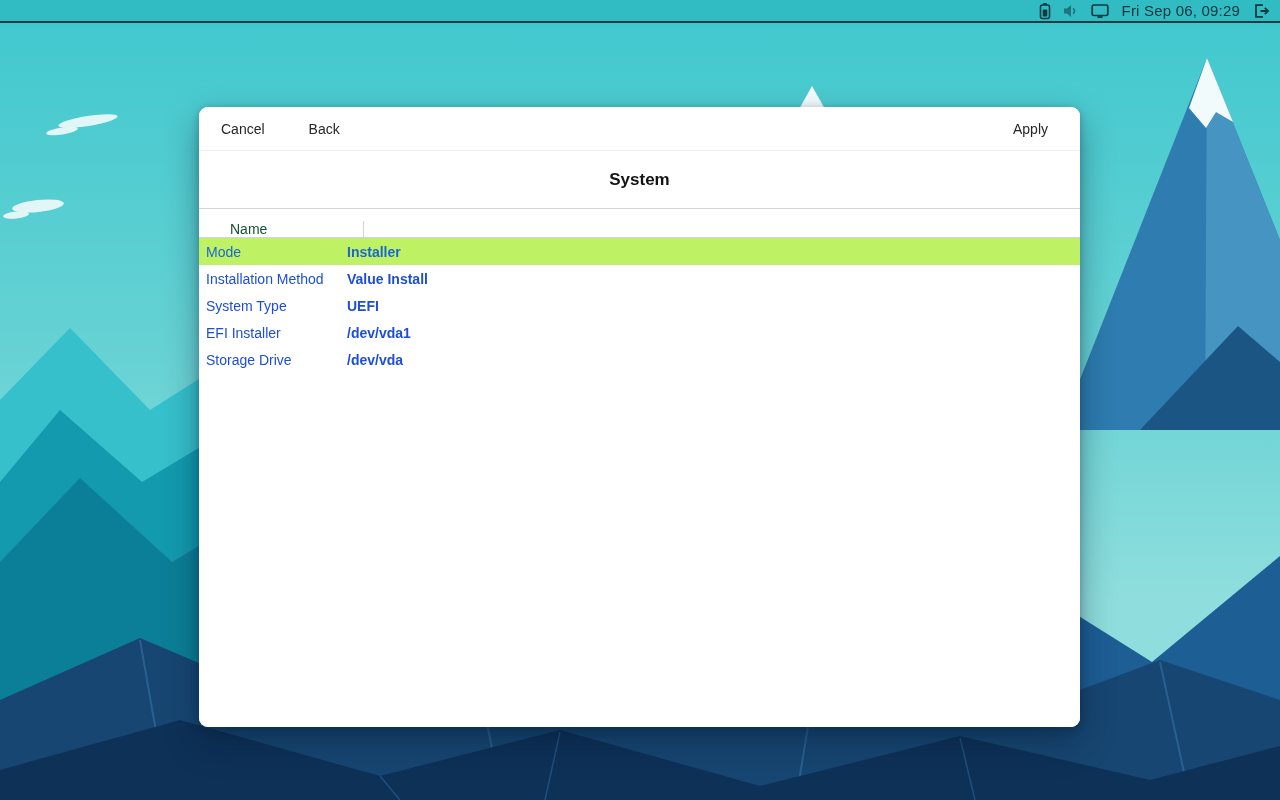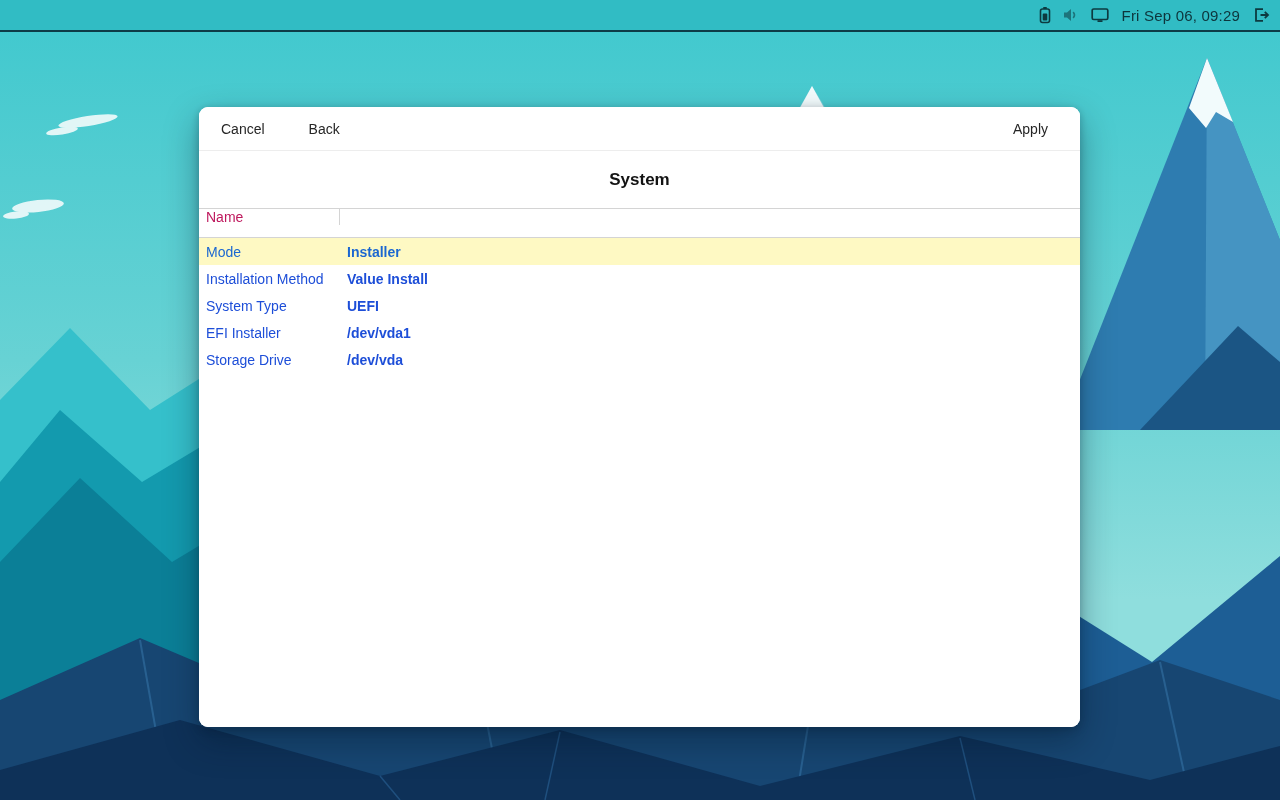--- a/index.html
+++ b/index.html
@@ -4,21 +4,21 @@
 <style>
   * { margin:0; padding:0; box-sizing:border-box; }
   html,body { width:1280px; height:800px; overflow:hidden; }
   body { font-family:"Liberation Sans","DejaVu Sans",sans-serif; }
 
   .desktop { position:relative; width:1280px; height:800px; background:#2fb9c4; }
   .wallpaper { position:absolute; left:0; top:0; width:1280px; height:800px; display:block; }
 
   
   .topbar {
-    position:absolute; left:0; top:0; right:0; height:32px;
+    position:absolute; left:0; top:0; right:0; height:23px;
     background:#31bcc4; border-bottom:2px solid #0d3c47;
     display:flex; align-items:center; justify-content:flex-end;
     z-index:5;
   }
   .tray { display:flex; align-items:center; gap:11px; padding-right:10px; color:#0d3a40; }
   .tray svg { display:block; }
   .clock { font-size:15px; font-weight:500; color:#0d353c; letter-spacing:.2px; padding:0 2px; }
 
   
   .dialog {
@@ -38,34 +38,34 @@
   .hbtn.back { margin-left:28px; }
   .hbtn.apply { margin-left:auto; }
 
   .dialog-title {
     height:57px; flex:0 0 57px; display:flex; align-items:center; justify-content:center;
     font-size:17px; font-weight:700; color:#131313;
   }
 
   .table { flex:1; display:flex; flex-direction:column; background:#fff; }
   .thead {
-    height:30px; flex:0 0 30px; display:flex; align-items:flex-start;
+    height:30px; flex:0 0 30px; display:flex; align-items:flex-end;
     border-top:1px solid #d4d4d4; border-bottom:1px solid #d4d4d4;
-    color:#be185d; font-size:14px;
+    color:#14532d; font-size:14px;padding-left:24px;
   }
   .th { display:flex; align-items:center; padding-left:7px; }
   .th.col-name { width:141px; border-right:1px solid #d4d4d4; }
   .th.col-value { flex:1; }
 
   .tbody { flex:1; overflow:hidden; }
   .trow { display:flex; height:27px; align-items:center; font-size:14px; color:#1d4ed8; cursor:default; }
   .trow .td { padding-left:7px; white-space:nowrap; }
   .trow .td.name { width:141px; }
   .trow .td.value { flex:1;font-weight:bold; }
-  .trow.selected { background:#fef9c3; color:#1b67d1; }
+  .trow.selected { background:#bef264; color:#1b67d1; }
 </style>
 </head>
 <body>
 
 <div class="desktop">
 
   <svg class="wallpaper" viewBox="0 0 1280 800" preserveAspectRatio="none" aria-hidden="true">
     <defs>
       <linearGradient id="sky" x1="0" y1="0" x2="0" y2="1">
         <stop offset="0" stop-color="#3fc8ce"></stop>

